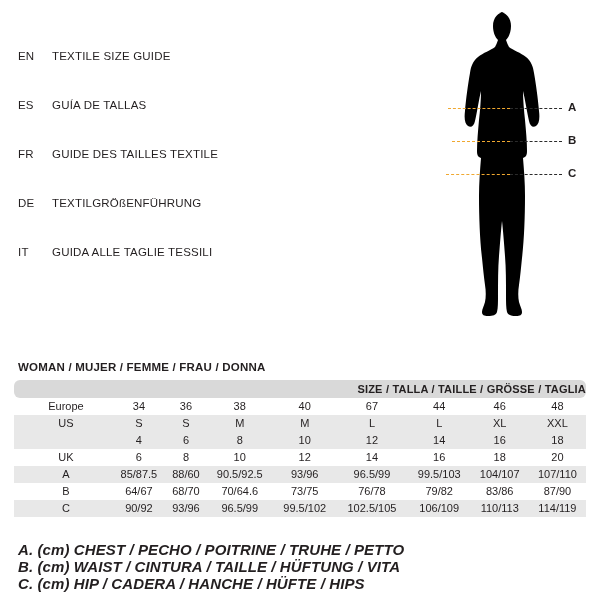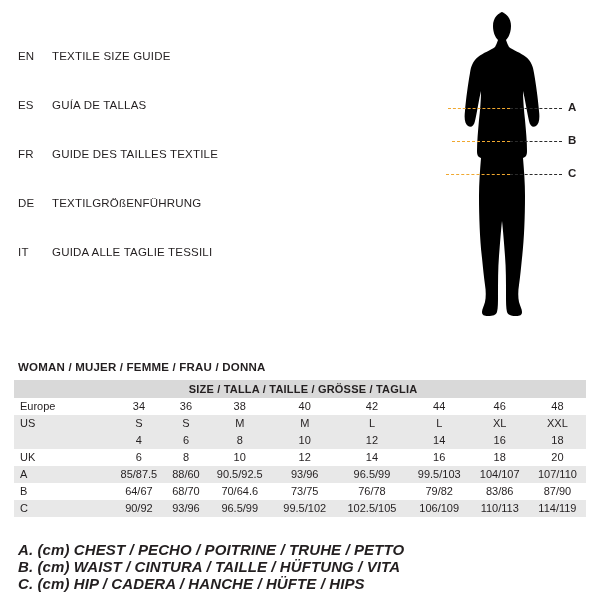--- a/index.html
+++ b/index.html
@@ -95,31 +95,32 @@
     font-size: 11px;
   }
   .size-table td, .size-table th {
     padding: 0;
     height: 17px;
     line-height: 17px;
     text-align: center;
     font-weight: normal;
   }
   .size-table .row-head {
-    text-align: left;
+    text-align: center;
     padding-left: 6px;
     width: 92px;
   }
   .hdr-row td {
     background: #d9d9d9;
     font-weight: bold;
-    text-align: center;
+    text-align: right;
     padding-left: 6px;
     height: 18px;
     letter-spacing: 0.2px;
+    border-radius: 6px;
   }
   .band-light td {
     background: #ffffff;
   }
   .band-grey td {
     background: #e8e8e8;
   }
 
   
   .legend {
@@ -235,21 +236,21 @@
     <tbody>
       <tr class="hdr-row">
         <td colspan="9">SIZE / TALLA / TAILLE / GRÖSSE / TAGLIA</td>
       </tr>
       <tr class="band-light">
         <td class="row-head">Europe</td>
         <td>34</td>
         <td>36</td>
         <td>38</td>
         <td>40</td>
-        <td>42</td>
+        <td>67</td>
         <td>44</td>
         <td>46</td>
         <td>48</td>
       </tr>
       <tr class="band-grey">
         <td class="row-head">US</td>
         <td>S</td>
         <td>S</td>
         <td>M</td>
         <td>M</td>

